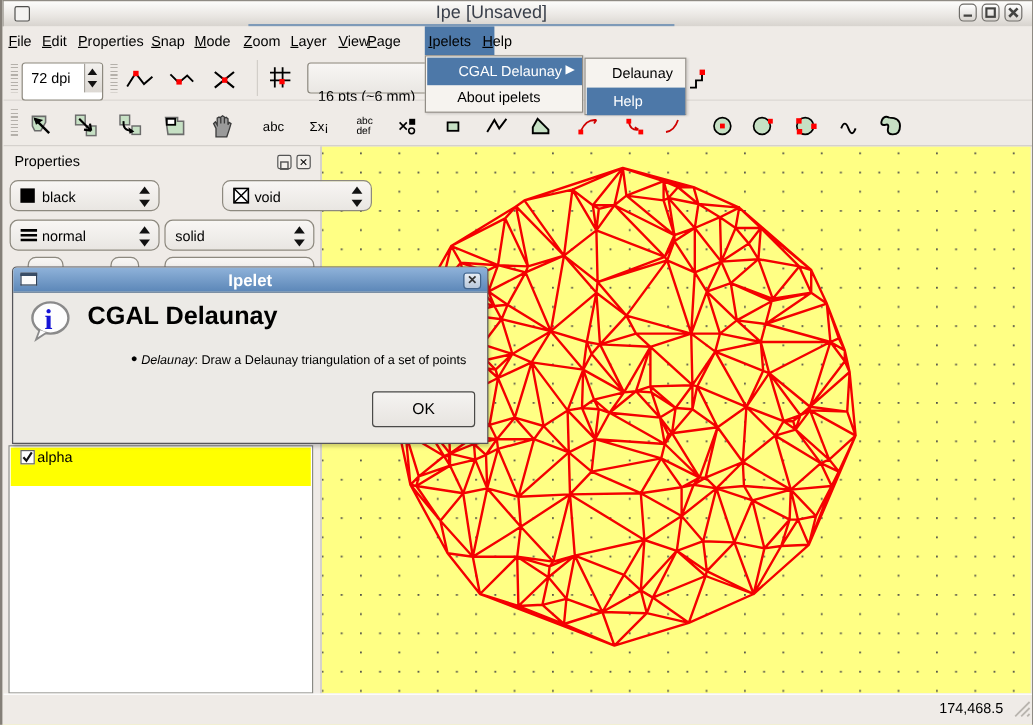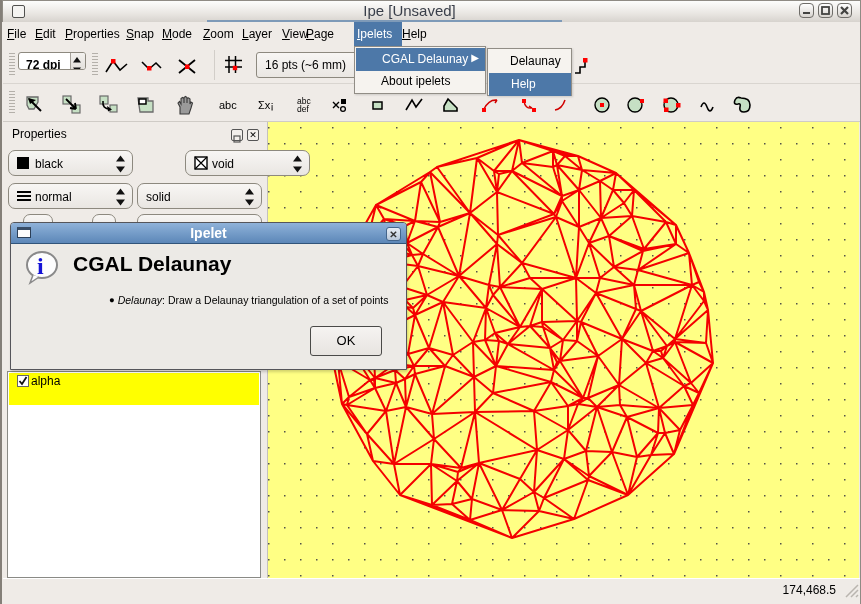--- a/index.html
+++ b/index.html
@@ -11,21 +11,21 @@
 #titleline { left:205px; top:20px; width:355px; height:2px; background:#7e9ab8; }
 #titletext { left:0; top:2px; width:815px; text-align:center; font-size:15px; font-weight:normal; color:#393f4a; }
 #winicon { left:10px; top:5px; width:13px; height:13px; border:1.5px solid #50504e; background:#f4f3f1; border-radius:2px;}
 .winbtn { top:3px; width:15px; height:15px; border:1px solid #6f6d69; border-radius:4px;
   background:linear-gradient(#ffffff,#d8d4cf); color:#434341; font-size:11px; font-weight:bold;
   text-align:center; line-height:11px; overflow:hidden;}
 
 #menubar { left:1px; top:22px; width:859px; height:24px; background:#efebe7; }
 .menuitem { top:0px; height:24px; line-height:24px; font-size:12px; color:#000; }
 .menuitem u { text-decoration:underline; }
-#mi-ipelets { background:#4d78a8; color:#ffffff; padding:0 10px 0 3px; }
+#mi-ipelets { background:#4d78a8; color:#000000; padding:0 20px 0 3px; }
 
 #toolbar1 { left:1px; top:46px; width:859px; height:38px; background:#efebe7; border-bottom:1px solid #d9d5d0;}
 #toolbar2 { left:1px; top:84px; width:859px; height:38px; background:#efebe7; border-bottom:1px solid #cfcbc6;}
 .grip { width:6px; background:repeating-linear-gradient(#b4b0aa 0 1px, #efebe7 1px 3px); }
 .tsep { width:1px; background:#d2cec9; }
 .spinbox { border:1px solid #8d897f; border-radius:3px; background:#fff; font-size:12px; }
 .combo { border:1px solid #8d897f; border-radius:3px; background:linear-gradient(#f8f6f4,#eae7e3); font-size:12px; }
 
 #panel { left:1px; top:122px; width:265px; height:456px; background:#efebe7; border-right:1px solid #c5c1bb; }
 .pcombo { border:1px solid #8d897f; border-radius:7px; background:linear-gradient(#f8f6f4,#e9e6e2); height:26px; font-size:12px; }
@@ -70,21 +70,21 @@
 <span class="abs menuitem" style="left:200px;"><u>Z</u>oom</span>
 <span class="abs menuitem" style="left:239px;"><u>L</u>ayer</span>
 <span class="abs menuitem" style="left:279px;"><u>V</u>iew</span>
 <span class="abs menuitem" style="left:303px;text-align:center;"><u>P</u>age</span>
 <span class="abs menuitem" id="mi-ipelets" style="left:351px;"><u>I</u>pelets</span>
 <span class="abs menuitem" style="left:399px;"><u>H</u>elp</span>
 </div>
 
 <div class="abs" id="toolbar1">
   <div class="abs grip" style="left:6px; top:7px; height:24px;"></div>
-  <div class="abs spinbox" style="left:15px; top:6px; width:68px; height:18px; overflow:hidden;font-weight:bold;">
+  <div class="abs spinbox" style="left:15px; top:6px; width:68px; height:32px; overflow:hidden;">
     <span class="abs" style="left:7px; top:5px;">72 dpi</span>
     <div class="abs" style="right:0; top:0; width:15px; height:24px; background:linear-gradient(#f3f1ee,#dcd8d3); border-left:1px solid #a5a19a;"></div>
     <svg class="abs" style="right:3px; top:3px;" width="10" height="18" viewBox="0 0 10 18">
         <path d="M5 1 L9 6.5 H1 z" fill="#111"></path>
         <path d="M5 17 L1 11.5 H9 z" fill="#111"></path>
       </svg>
   </div>
   <div class="abs grip" style="left:89px; top:7px; height:24px;"></div>
   <svg class="abs" style="left:100px; top:10px;" width="120" height="20" viewBox="0 0 120 20">
     <path d="M3 16 L10 5 L17 14 L24 8" stroke="#000" stroke-width="1.6" fill="none"></path>
@@ -93,21 +93,21 @@
     <rect x="44" y="10" width="4.5" height="4.5" fill="#ff0000"></rect>
     <path d="M76 4 L92 17 M92 4 L76 17" stroke="#000" stroke-width="1.8" fill="none"></path>
     <rect x="82" y="8.5" width="4.5" height="4.5" fill="#ff0000"></rect>
   </svg>
   <div class="abs tsep" style="left:211px; top:4px; height:30px;"></div>
   <svg class="abs" style="left:221px; top:9px;" width="20" height="20" viewBox="0 0 20 20">
     <path d="M5 1 V18 M11.5 1 V18 M1 5.5 H18 M1 12 H18" stroke="#000" stroke-width="1.5"></path>
     <rect x="8.8" y="10.8" width="4.4" height="4.4" fill="#ff0000"></rect>
   </svg>
   <div class="abs combo" style="left:253px; top:6px; width:102px; height:26px;">
-    <span class="abs" style="left:8px; top:5px;">16 pts (~6 mm)</span>
+    <span class="abs" style="left:8px; top:20px;">16 pts (~6 mm)</span>
   </div>
   <svg class="abs" style="left:570px; top:10px;" width="22" height="20" viewBox="0 0 22 20">
     <path d="M2 17 H7 V11 H12 V5" stroke="#000" stroke-width="1.6" fill="none"></path>
     <rect x="10" y="2" width="4.5" height="4.5" fill="#ff0000"></rect>
   </svg>
 </div>
 
 <div class="abs" id="toolbar2">
   <div class="abs grip" style="left:6px; top:7px; height:24px;"></div>
   <svg class="abs" style="left:22px; top:11px;" width="740" height="20" viewBox="0 0 740 20">
@@ -296,14 +296,14 @@
   <div class="abs" id="dlgtext">Ipelet</div>
   <div class="abs" style="left:6px; top:4px; width:14px; height:11px; background:#fbfbfb; border:1px solid #2c3f57; border-top:3px solid #394d66;"></div>
   <div class="abs" style="left:375px; top:4px; width:15px; height:14px; background:linear-gradient(#e8eef5,#b9c8da); border:1px solid #43658c; border-radius:3px; color:#333; font-size:10px; font-weight:bold; text-align:center; line-height:13px;">✕</div>
   <svg class="abs" style="left:12px; top:26px;" width="40" height="38" viewBox="0 0 40 38">
     <ellipse cx="19" cy="16" rx="15" ry="13" fill="#fdfdfd" stroke="#8a8a8a" stroke-width="2"></ellipse>
     <path d="M10 26 L7 34 L16 28" fill="#fdfdfd" stroke="#8a8a8a" stroke-width="1.5"></path>
     <text x="14" y="25" font-size="24" font-weight="bold" font-family="Liberation Serif, serif" fill="#1513d6">i</text>
   </svg>
   <span class="abs" style="left:62px; top:29px; font-size:21px; font-weight:bold;">CGAL Delaunay</span>
   <span class="abs" style="left:98px; top:71px; font-size:10.5px; white-space:nowrap;text-align:right;"><span style="font-size:9.5px; vertical-align:1px;">●</span> <i>Delaunay</i>: Draw a Delaunay triangulation of a set of points</span>
-  <div class="abs" style="left:299px; top:103px; width:72px; height:30px; border:1px solid #4a4a48; border-radius:3px; background:linear-gradient(#f5f3f1,#e7e4e0); text-align:center; line-height:28px; font-size:13px;">OK</div>
+  <div class="abs" style="left:299px; top:103px; width:86px; height:30px; border:1px solid #4a4a48; border-radius:3px; background:linear-gradient(#f5f3f1,#e7e4e0); text-align:center; line-height:28px; font-size:13px;">OK</div>
 </div>
 
 </body></html>

